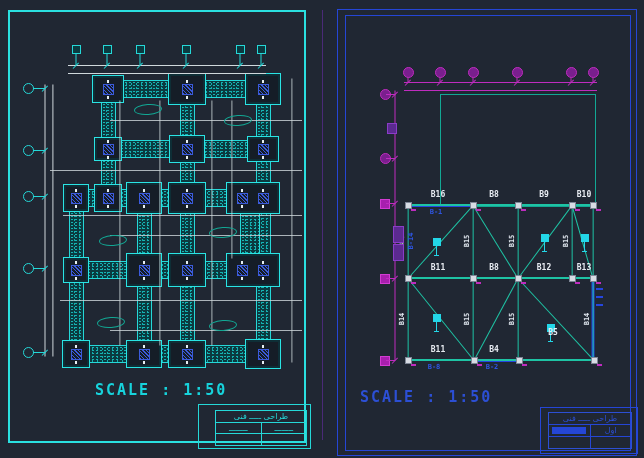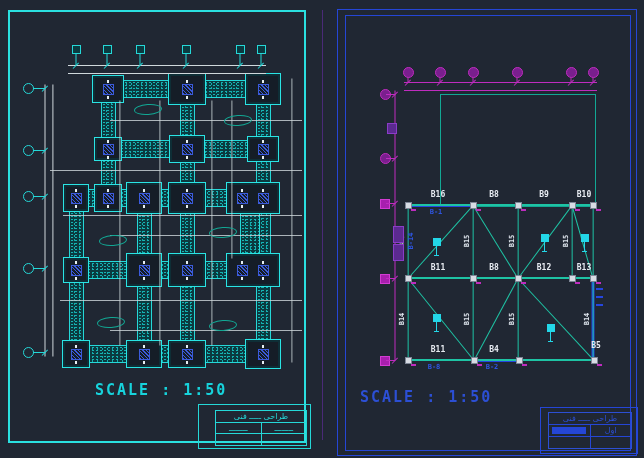--- a/index.html
+++ b/index.html
@@ -289,21 +289,21 @@
       <div class="lbl" style="left: 438px; top: 190px;">B16</div>
       <div class="lbl" style="left: 494px; top: 190px;">B8</div>
       <div class="lbl" style="left: 544px; top: 190px;">B9</div>
       <div class="lbl" style="left: 584px; top: 190px;">B10</div>
       <div class="lbl" style="left: 438px; top: 263px;">B11</div>
       <div class="lbl" style="left: 494px; top: 263px;">B8</div>
       <div class="lbl" style="left: 544px; top: 263px;">B12</div>
       <div class="lbl" style="left: 584px; top: 263px;">B13</div>
       <div class="lbl" style="left: 438px; top: 345px;">B11</div>
       <div class="lbl" style="left: 494px; top: 345px;">B4</div>
-      <div class="lbl" style="left: 553px; top: 341px; margin-left: 43px;">B5</div>
+      <div class="lbl" style="left: 553px; top: 328px;">B5</div>
       <div class="vlbl" style="left: 402px; top: 241px;">B15</div>
       <div class="vlbl" style="left: 402px; top: 319px;">B14</div>
       <div class="vlbl" style="left: 467px; top: 241px;">B15</div>
       <div class="vlbl" style="left: 467px; top: 319px;">B15</div>
       <div class="vlbl" style="left: 512px; top: 241px;">B15</div>
       <div class="vlbl" style="left: 512px; top: 319px;">B15</div>
       <div class="vlbl" style="left: 566px; top: 241px;">B15</div>
       <div class="vlbl" style="left: 587px; top: 319px;">B14</div>
       <div class="sub" style="left: 436px; top: 208px;">B-1</div>
       <div class="sub" style="left: 434px; top: 363px;">B-8</div>

